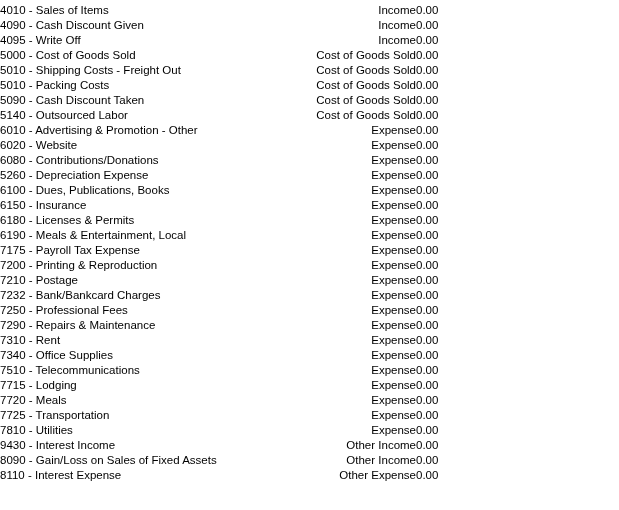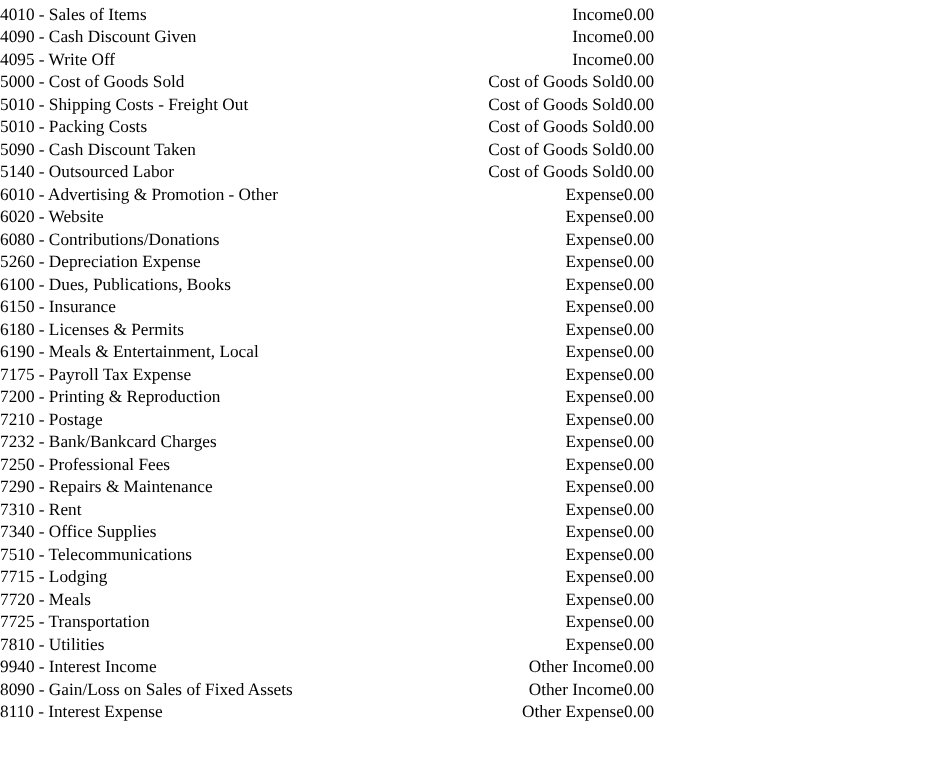--- a/index.html
+++ b/index.html
@@ -16,21 +16,20 @@
     color: #000000;
     -webkit-font-smoothing: antialiased;
   }
   #accounts-table {
     width: 619px;
     border-collapse: collapse;
     table-layout: fixed;
   }
   #accounts-table tr {
     height: 15px;
-    font-family: Liberation Serif, serif;
   }
   #accounts-table td {
     padding: 0;
     margin: 0;
     font-size: 11.5px;
     line-height: 15px;
     white-space: nowrap;
     overflow: hidden;
     vertical-align: middle;
   }
@@ -203,21 +202,21 @@
         <td class="col-account">7725 - Transportation</td>
         <td class="col-type">Expense</td>
         <td class="col-balance">0.00</td>
       </tr>
       <tr>
         <td class="col-account">7810 - Utilities</td>
         <td class="col-type">Expense</td>
         <td class="col-balance">0.00</td>
       </tr>
       <tr>
-        <td class="col-account">9940 - Interest Income</td>
+        <td class="col-account">9430 - Interest Income</td>
         <td class="col-type">Other Income</td>
         <td class="col-balance">0.00</td>
       </tr>
       <tr>
         <td class="col-account">8090 - Gain/Loss on Sales of Fixed Assets</td>
         <td class="col-type">Other Income</td>
         <td class="col-balance">0.00</td>
       </tr>
       <tr>
         <td class="col-account">8110 - Interest Expense</td>

